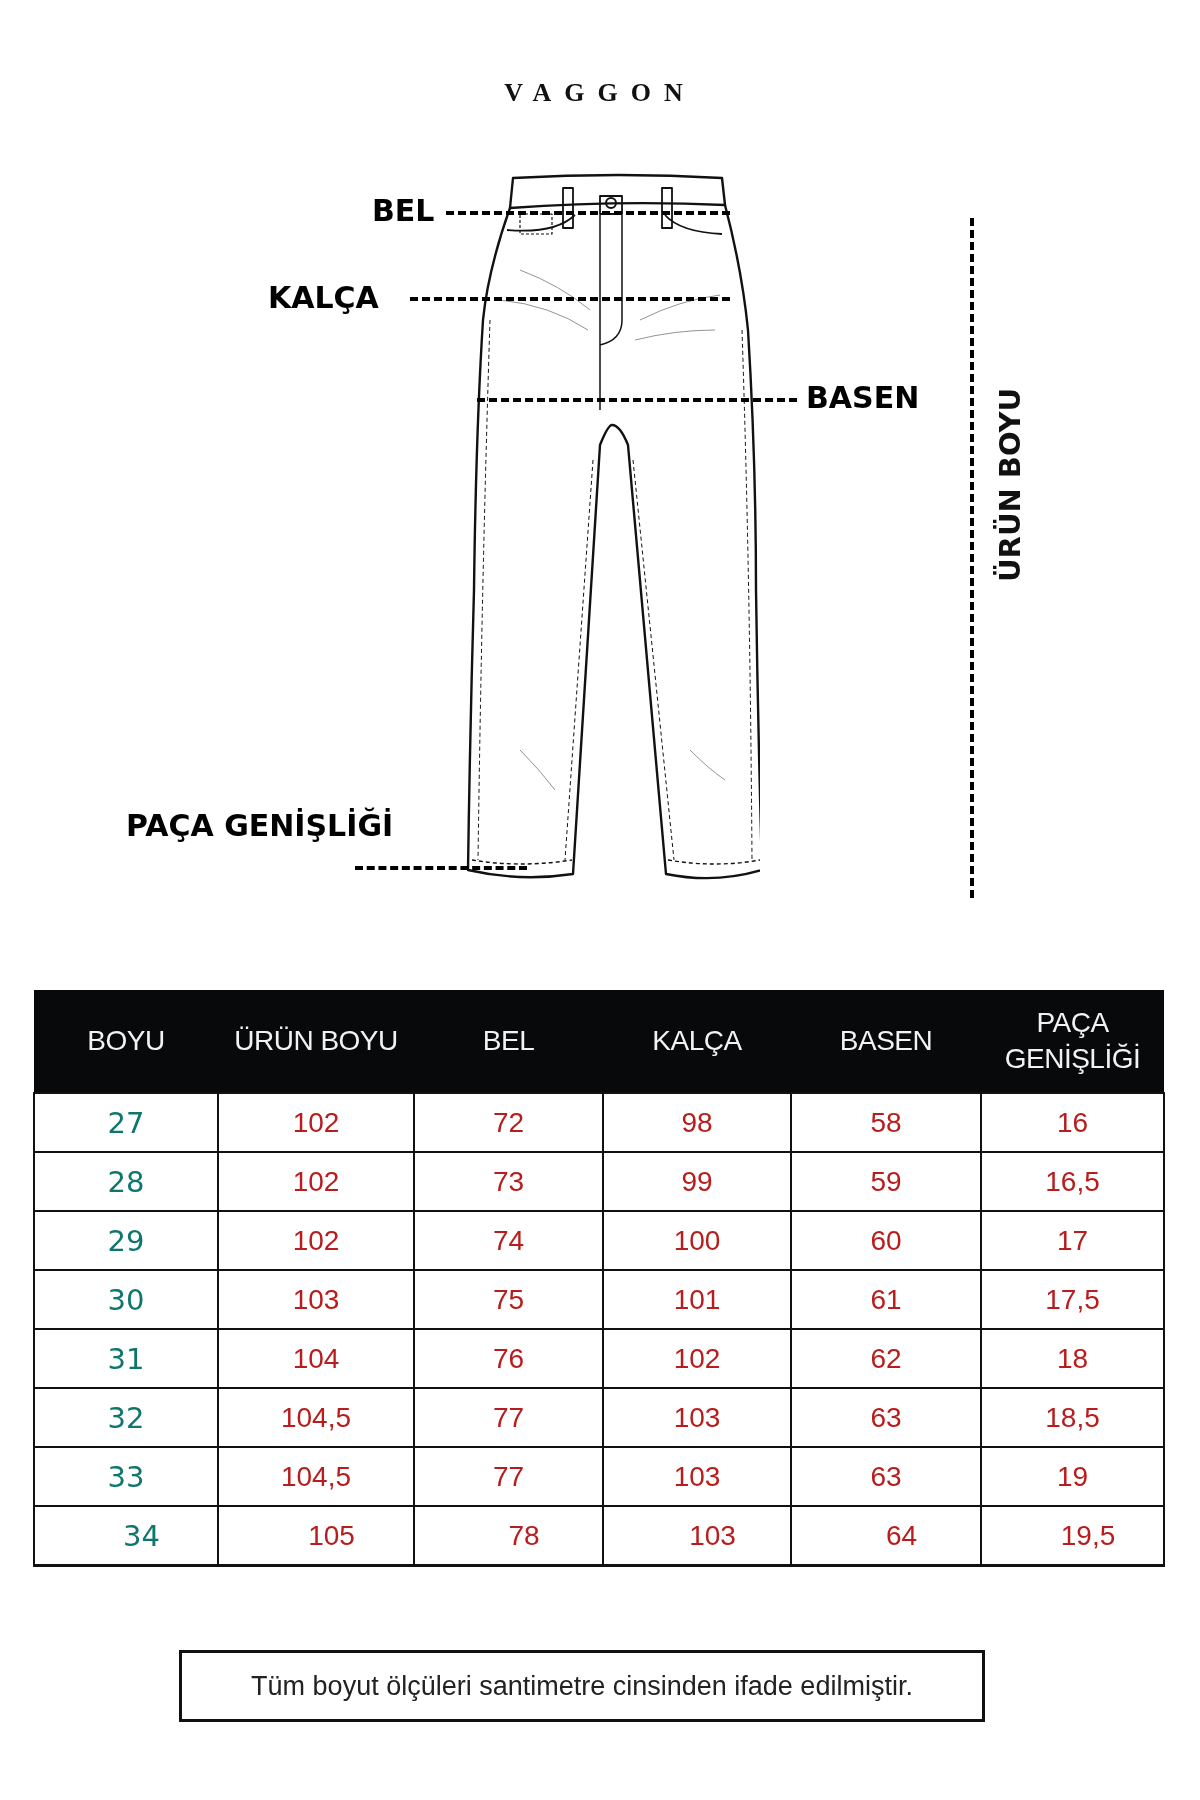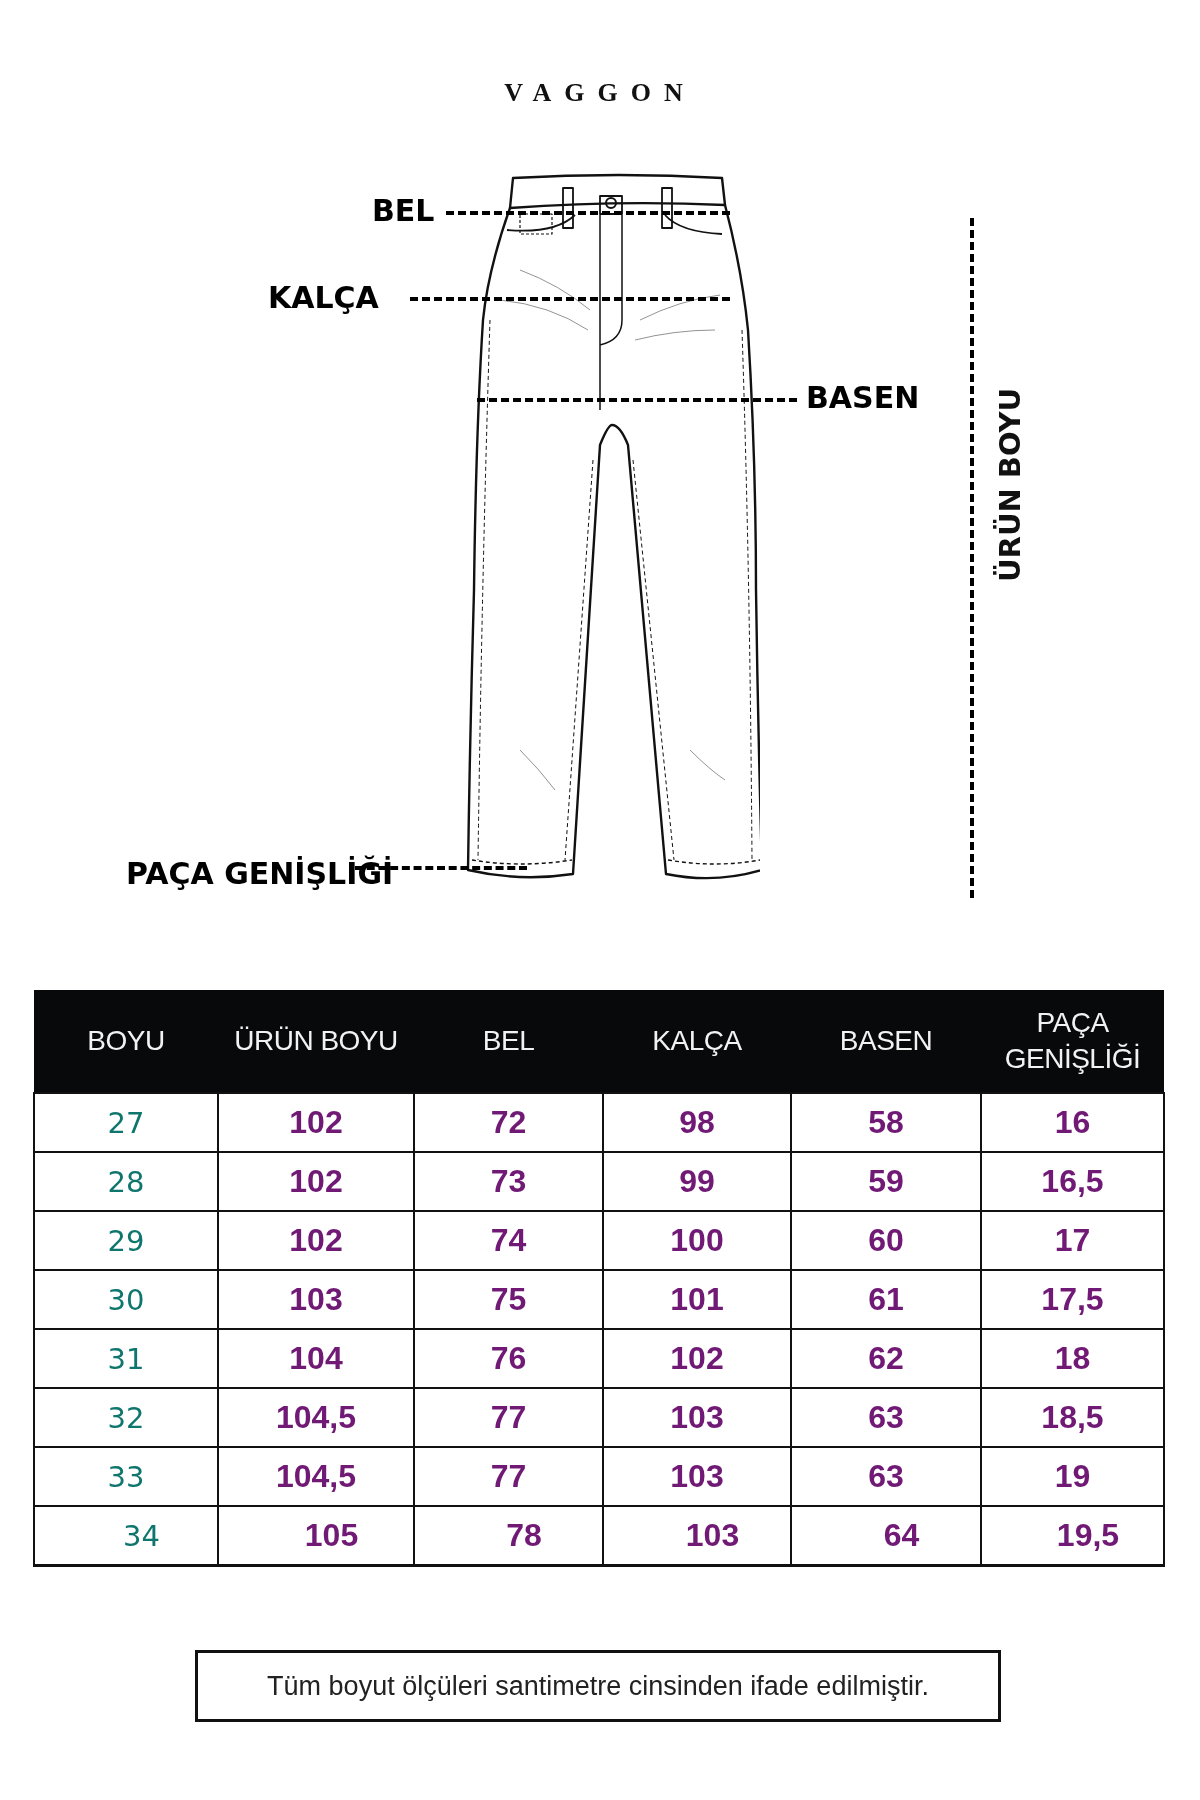--- a/index.html
+++ b/index.html
@@ -5,24 +5,24 @@
   html, body { margin:0; padding:0; background:#ffffff; }
   body { width:1200px; height:1800px; position:relative; overflow:hidden; font-family:"Liberation Sans", sans-serif; color:#111; }
   .brand { position:absolute; top:78px; left:0; width:1200px; text-align:center; font-family:Liberation Serif, serif; font-weight:bold; font-size:26px; letter-spacing:13px; color:#111; }
   .label { position:absolute; font-family:"DejaVu Sans", sans-serif; font-weight:bold; color:#000; font-size:30px; white-space:nowrap; }
   .dash { position:absolute; height:0; border-top:4px dashed #000; }
   .vdash { position:absolute; width:0; border-left:4px dashed #000; }
   .vertical-label { position:absolute; transform:rotate(-90deg); transform-origin:center center; font-family:"DejaVu Sans", sans-serif; font-weight:bold; font-size:29px; white-space:nowrap; }
   svg.pants { position:absolute; left:460px; top:170px; }
   table.sizes { position:absolute; left:33px; top:990px; width:1130px; border-collapse:collapse; table-layout:fixed; }
   table.sizes th { background:#08090b; color:#f2f2f2; font-weight:normal; font-size:28px; height:100px; text-align:center; vertical-align:middle; line-height:36px; font-family:"Liberation Sans", sans-serif; letter-spacing:-0.5px; }
-  table.sizes td { border:2.5px solid #111; height:55px; text-align:center; vertical-align:middle; font-size:32px; color:#701a75; font-family:"Liberation Sans", sans-serif; font-weight:bold; }
+  table.sizes td { border:2.5px solid #111; height:55px; text-align:center; vertical-align:middle; font-size:28px; color:#b91c1c; font-family:"Liberation Sans", sans-serif; font-weight:normal; }
   table.sizes td.size { font-weight:normal; font-size:29px; color:#0f766e; font-family:"DejaVu Sans", sans-serif; }
   table.sizes tr:last-child td { border-bottom:3px solid #111;padding-left:32px; }
-  .note { position:absolute; left:195px; top:1650px; width:800px; height:66px; border:3px solid #111; display:flex; align-items:center; justify-content:center; font-size:27px; color:#222; font-family:"Liberation Sans", sans-serif; }
+  .note { position:absolute; left:179px; top:1650px; width:800px; height:66px; border:3px solid #111; display:flex; align-items:center; justify-content:center; font-size:27px; color:#222; font-family:"Liberation Sans", sans-serif; }
 </style>
 </head>
 <body>
 
 <div class="brand">VAGGON</div>
 
 <svg class="pants" width="300" height="730" viewBox="0 0 300 730">
   <g fill="none" stroke="#111" stroke-width="2.4" stroke-linejoin="round">
 
     <path d="M53 8 Q160 2 262 8 L265 35 Q160 30 50 38 Z"></path>
@@ -64,21 +64,21 @@
 
 <div class="label" style="left:372px; top:193px;">BEL</div>
 <div class="dash" style="left:446px; top:211px; width:284px;"></div>
 
 <div class="label" style="left:268px; top:280px;">KALÇA</div>
 <div class="dash" style="left:410px; top:297px; width:320px;"></div>
 
 <div class="dash" style="left:477px; top:398px; width:320px;"></div>
 <div class="label" style="left:806px; top:380px;">BASEN</div>
 
-<div class="label" style="left:126px; top:808px;margin-top:48px;">PAÇA GENİŞLİĞİ</div>
+<div class="label" style="left:126px; top:808px;">PAÇA GENİŞLİĞİ</div>
 <div class="dash" style="left:355px; top:866px; width:172px;"></div>
 
 <div class="vdash" style="left:970px; top:218px; height:680px;"></div>
 <div class="vertical-label" style="left:925px; top:480px; width:170px; text-align:center;">ÜRÜN BOYU</div>
 
 <table class="sizes">
   <colgroup>
     <col style="width:184px">
       <col style="width:196px">
       <col style="width:189px">

